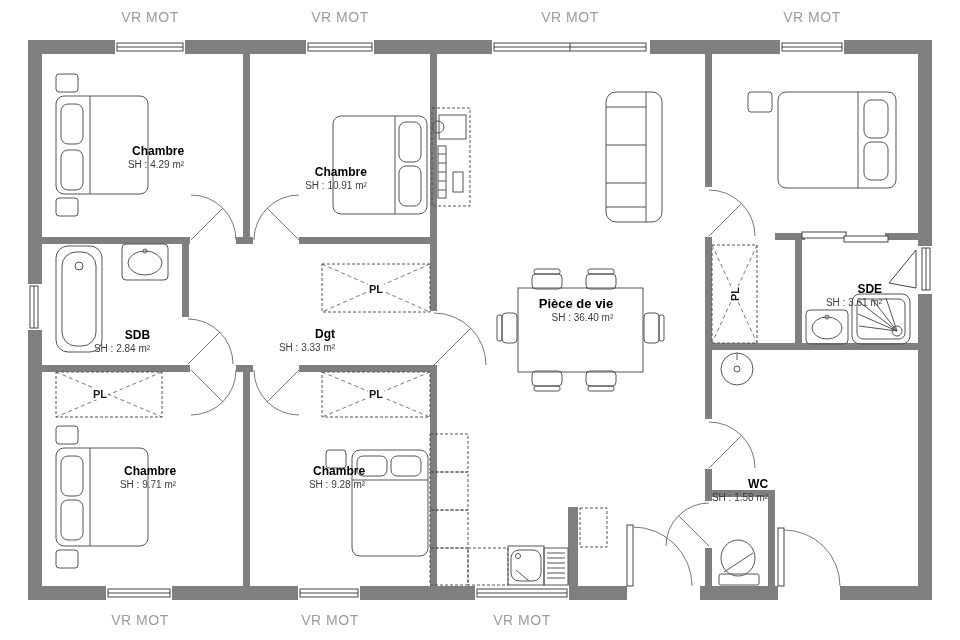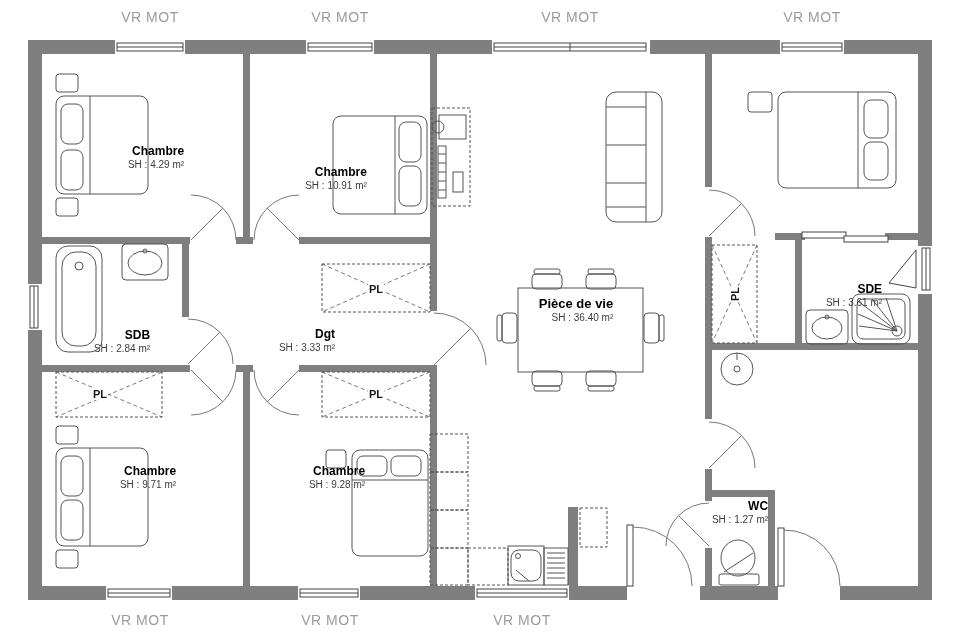--- a/index.html
+++ b/index.html
@@ -309,23 +309,23 @@
     <div class="room-area">SH : 3.61 m²</div>
   </div>
   <div class="room-label" style="left:148px;top:478px">
     <div class="room-name">Chambre</div>
     <div class="room-area">SH : 9.71 m²</div>
   </div>
   <div class="room-label" style="left:337px;top:478px">
     <div class="room-name">Chambre</div>
     <div class="room-area">SH : 9.28 m²</div>
   </div>
-  <div class="room-label" style="left:740px;top:513px">
+  <div class="room-label" style="left:740px;top:491px">
     <div class="room-name">WC</div>
-    <div class="room-area">SH : 1.27 m²</div>
+    <div class="room-area">SH : 1.58 m²</div>
   </div>
 
   <div class="pl-label" style="left:376px;top:289px">PL</div>
   <div class="pl-label" style="left:100px;top:394px">PL</div>
   <div class="pl-label" style="left:376px;top:394px">PL</div>
   <div class="pl-label rot" style="left:735px;top:294px">PL</div>
 
   <div class="vr-label" style="left:150px;top:17px">VR MOT</div>
   <div class="vr-label" style="left:340px;top:17px">VR MOT</div>
   <div class="vr-label" style="left:570px;top:17px">VR MOT</div>

